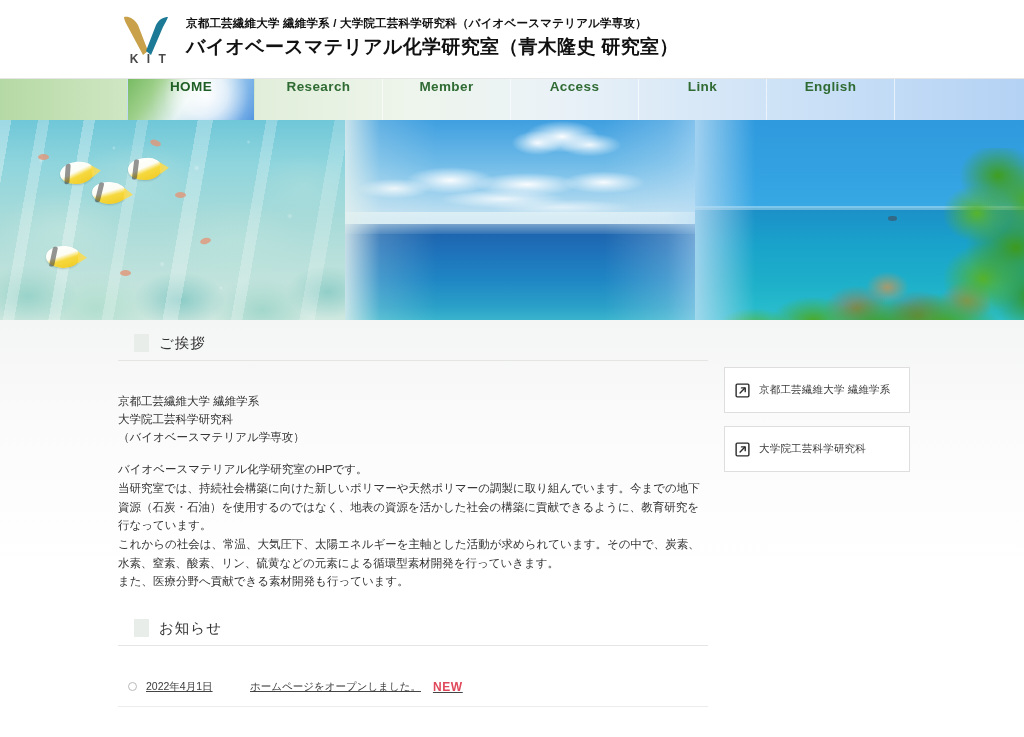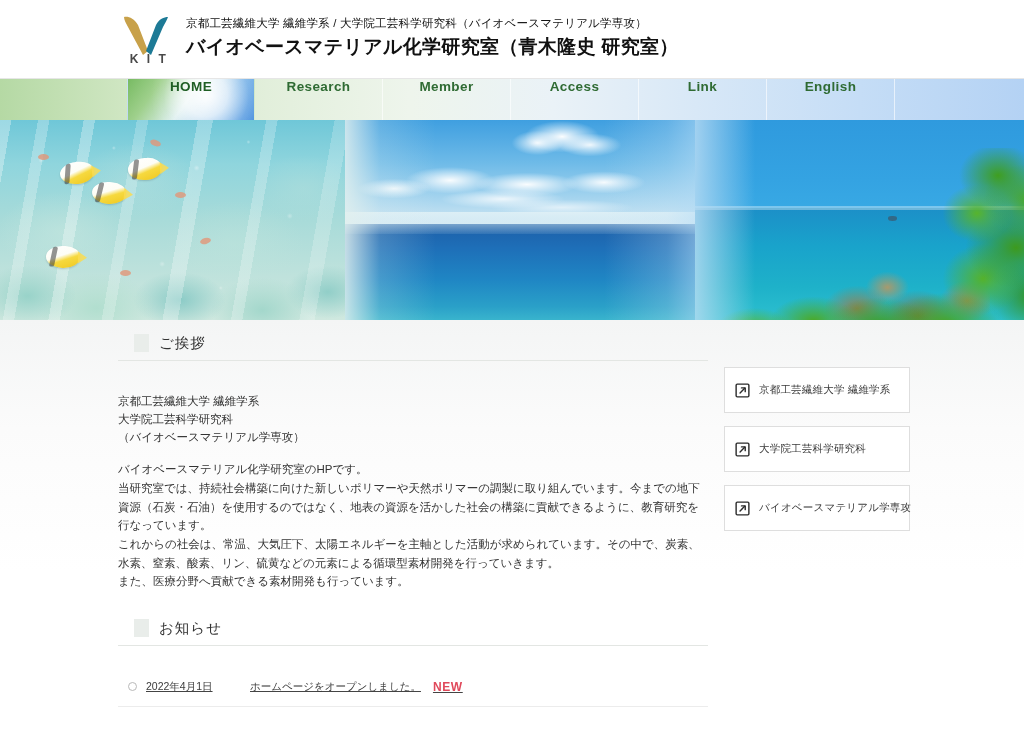--- a/index.html
+++ b/index.html
@@ -37,21 +37,21 @@
     position: relative;
     flex: 0 0 auto;
     margin-right: 6px;
   }
   .kit-logo svg { display: block; }
   .header-texts {
     padding-top: 6px;
   }
   .header-sub {
     font-size: 11.5px;
-    font-weight: normal;
+    font-weight: bold;
     color: #111111;
     letter-spacing: 0.2px;
     line-height: 1.2;
     white-space: nowrap;
   }
   .header-title {
     margin-top: 5px;
     font-size: 19px;
     font-weight: bold;
     color: #111111;
@@ -550,25 +550,17 @@
 
       <a class="side-link" href="#">
         <svg class="ext-icon" viewBox="0 0 16 16">
           <rect x="1.2" y="1.2" width="13.6" height="13.6" rx="1.2" fill="none" stroke="#2b2b2b" stroke-width="1.5"></rect>
           <path d="M5.4 10.6 L10.3 5.7" stroke="#2b2b2b" stroke-width="1.5" stroke-linecap="round"></path>
           <path d="M6.9 5.2 H10.9 V9.2" fill="none" stroke="#2b2b2b" stroke-width="1.5" stroke-linecap="round" stroke-linejoin="round"></path>
         </svg>
         <span class="label">大学院工芸科学研究科</span>
       </a>
 
-      <a class="side-link" href="#">
-        <svg class="ext-icon" viewBox="0 0 16 16">
-          <rect x="1.2" y="1.2" width="13.6" height="13.6" rx="1.2" fill="none" stroke="#2b2b2b" stroke-width="1.5"></rect>
-          <path d="M5.4 10.6 L10.3 5.7" stroke="#2b2b2b" stroke-width="1.5" stroke-linecap="round"></path>
-          <path d="M6.9 5.2 H10.9 V9.2" fill="none" stroke="#2b2b2b" stroke-width="1.5" stroke-linecap="round" stroke-linejoin="round"></path>
-        </svg>
-        <span class="label">バイオベースマテリアル学専攻</span>
-      </a>
 
     </aside>
 
   </div>
 </div>
 
 </body></html>

